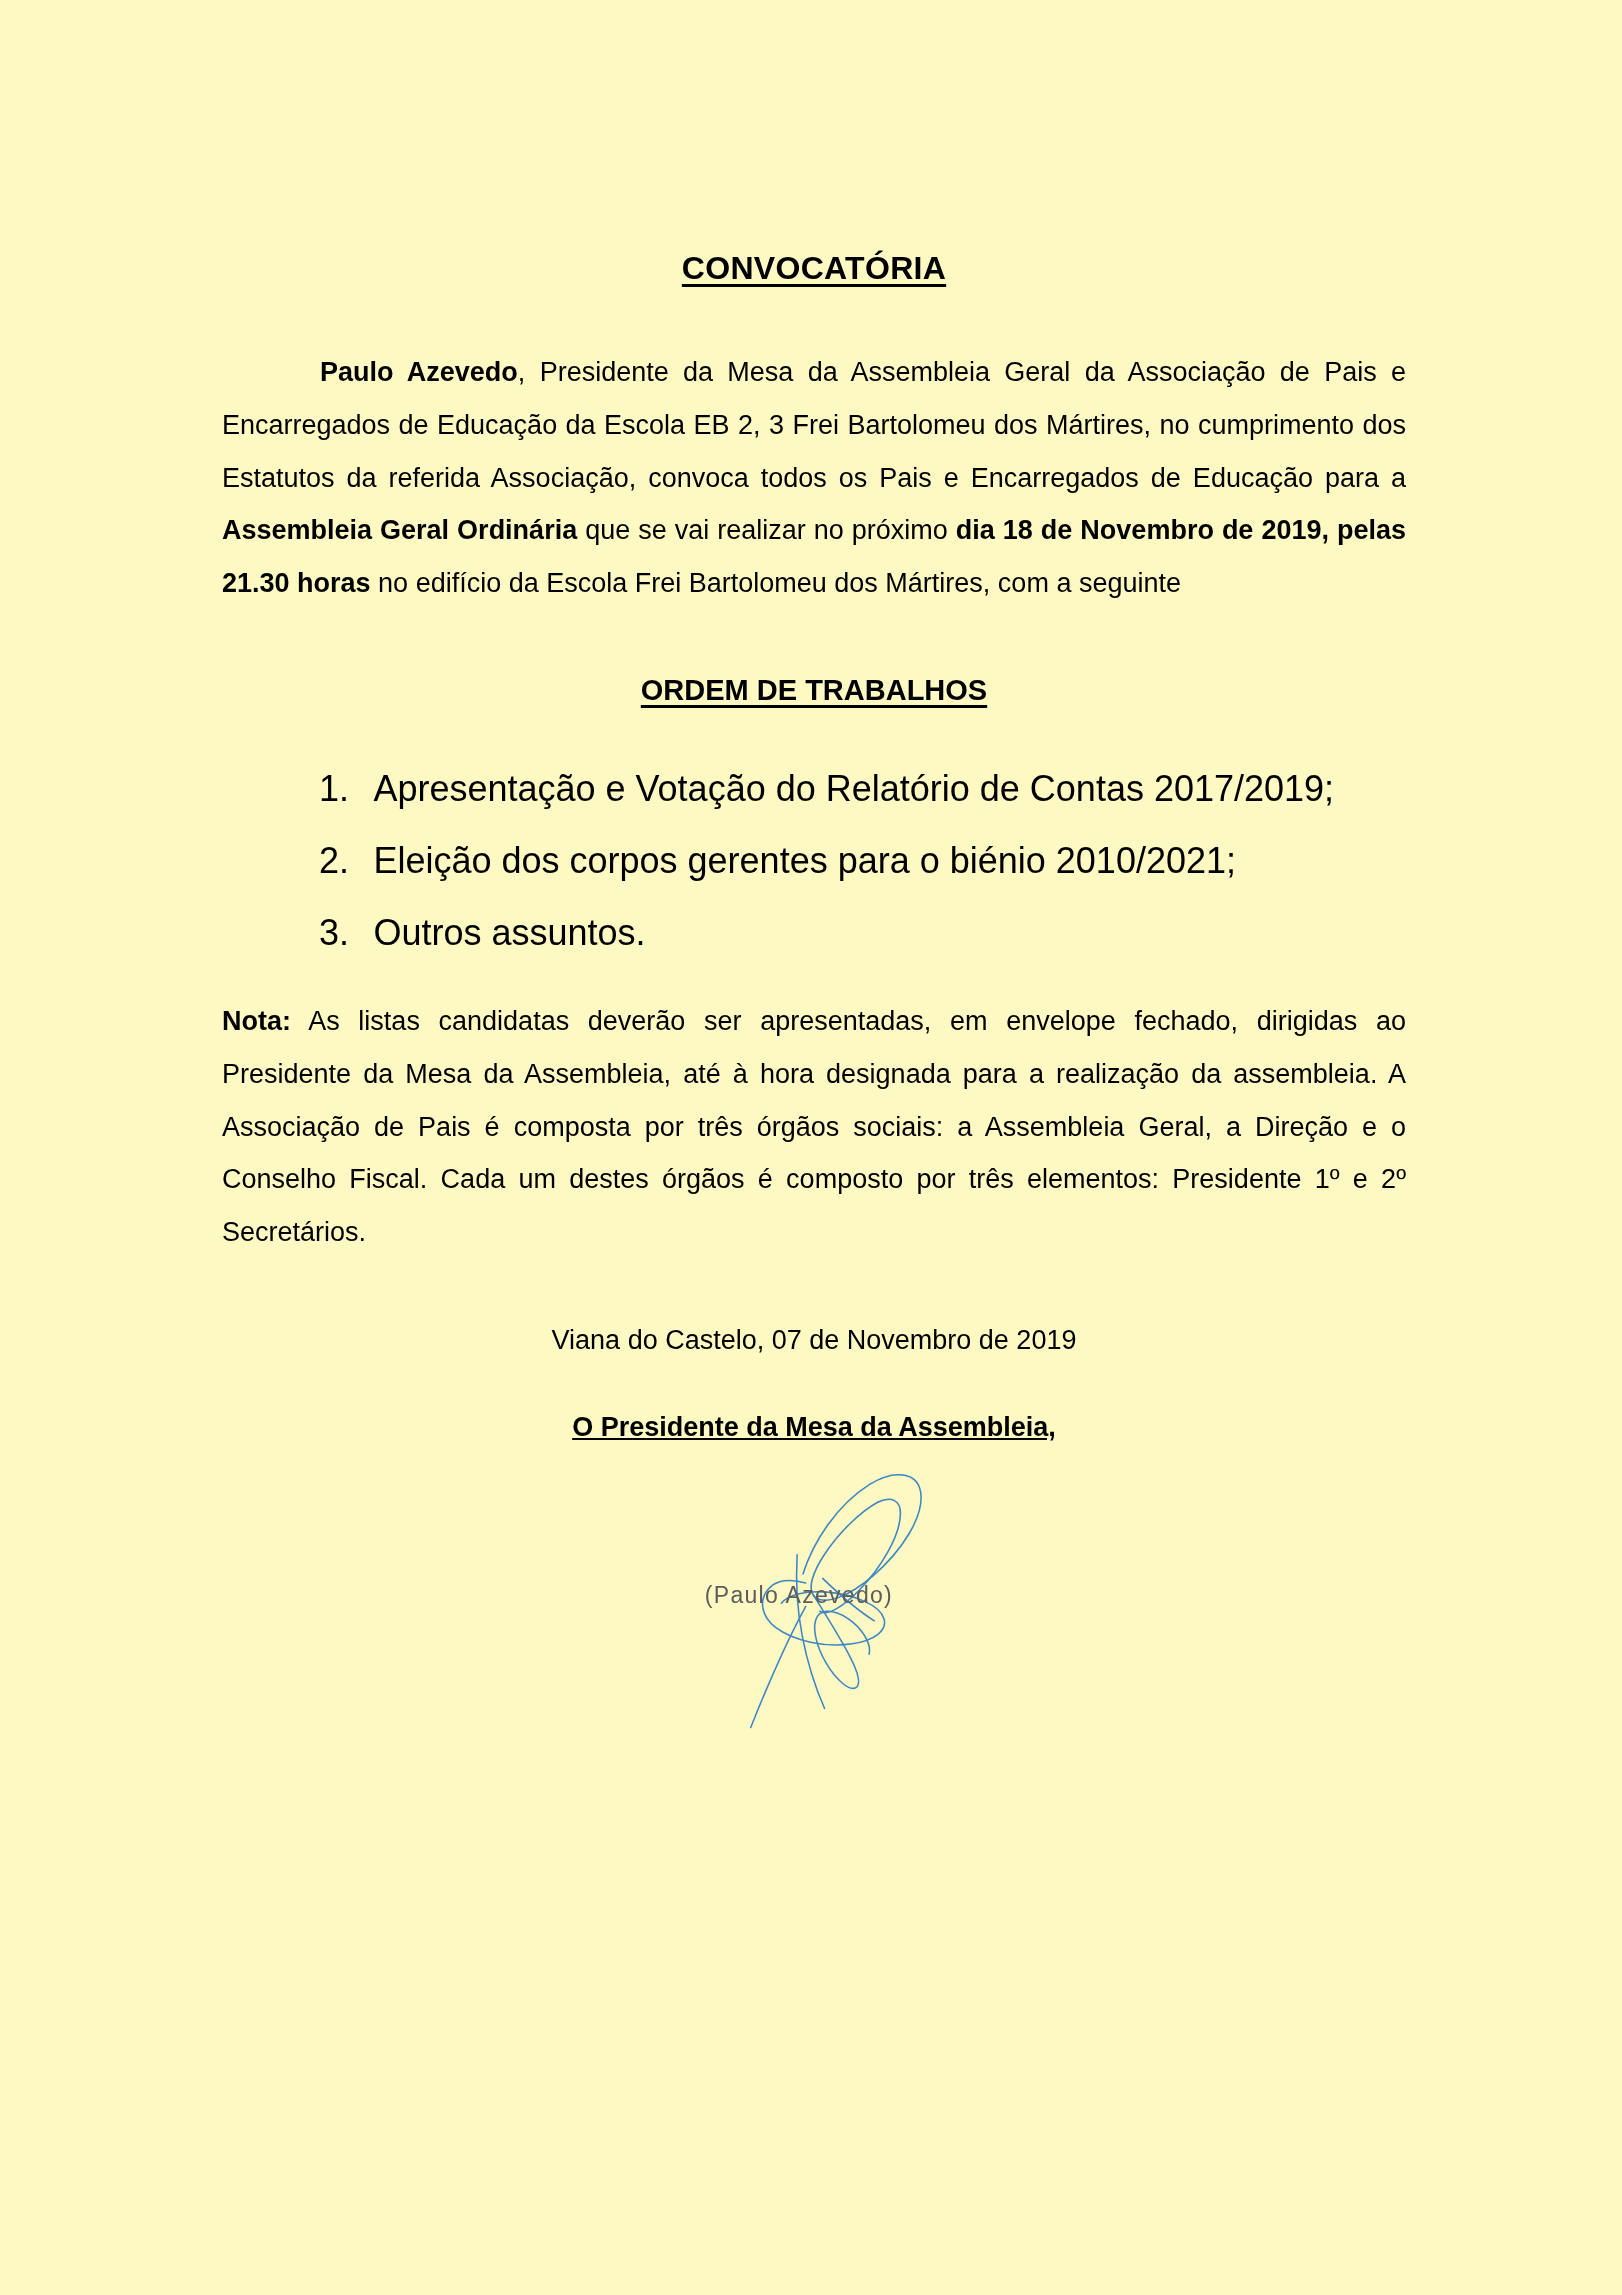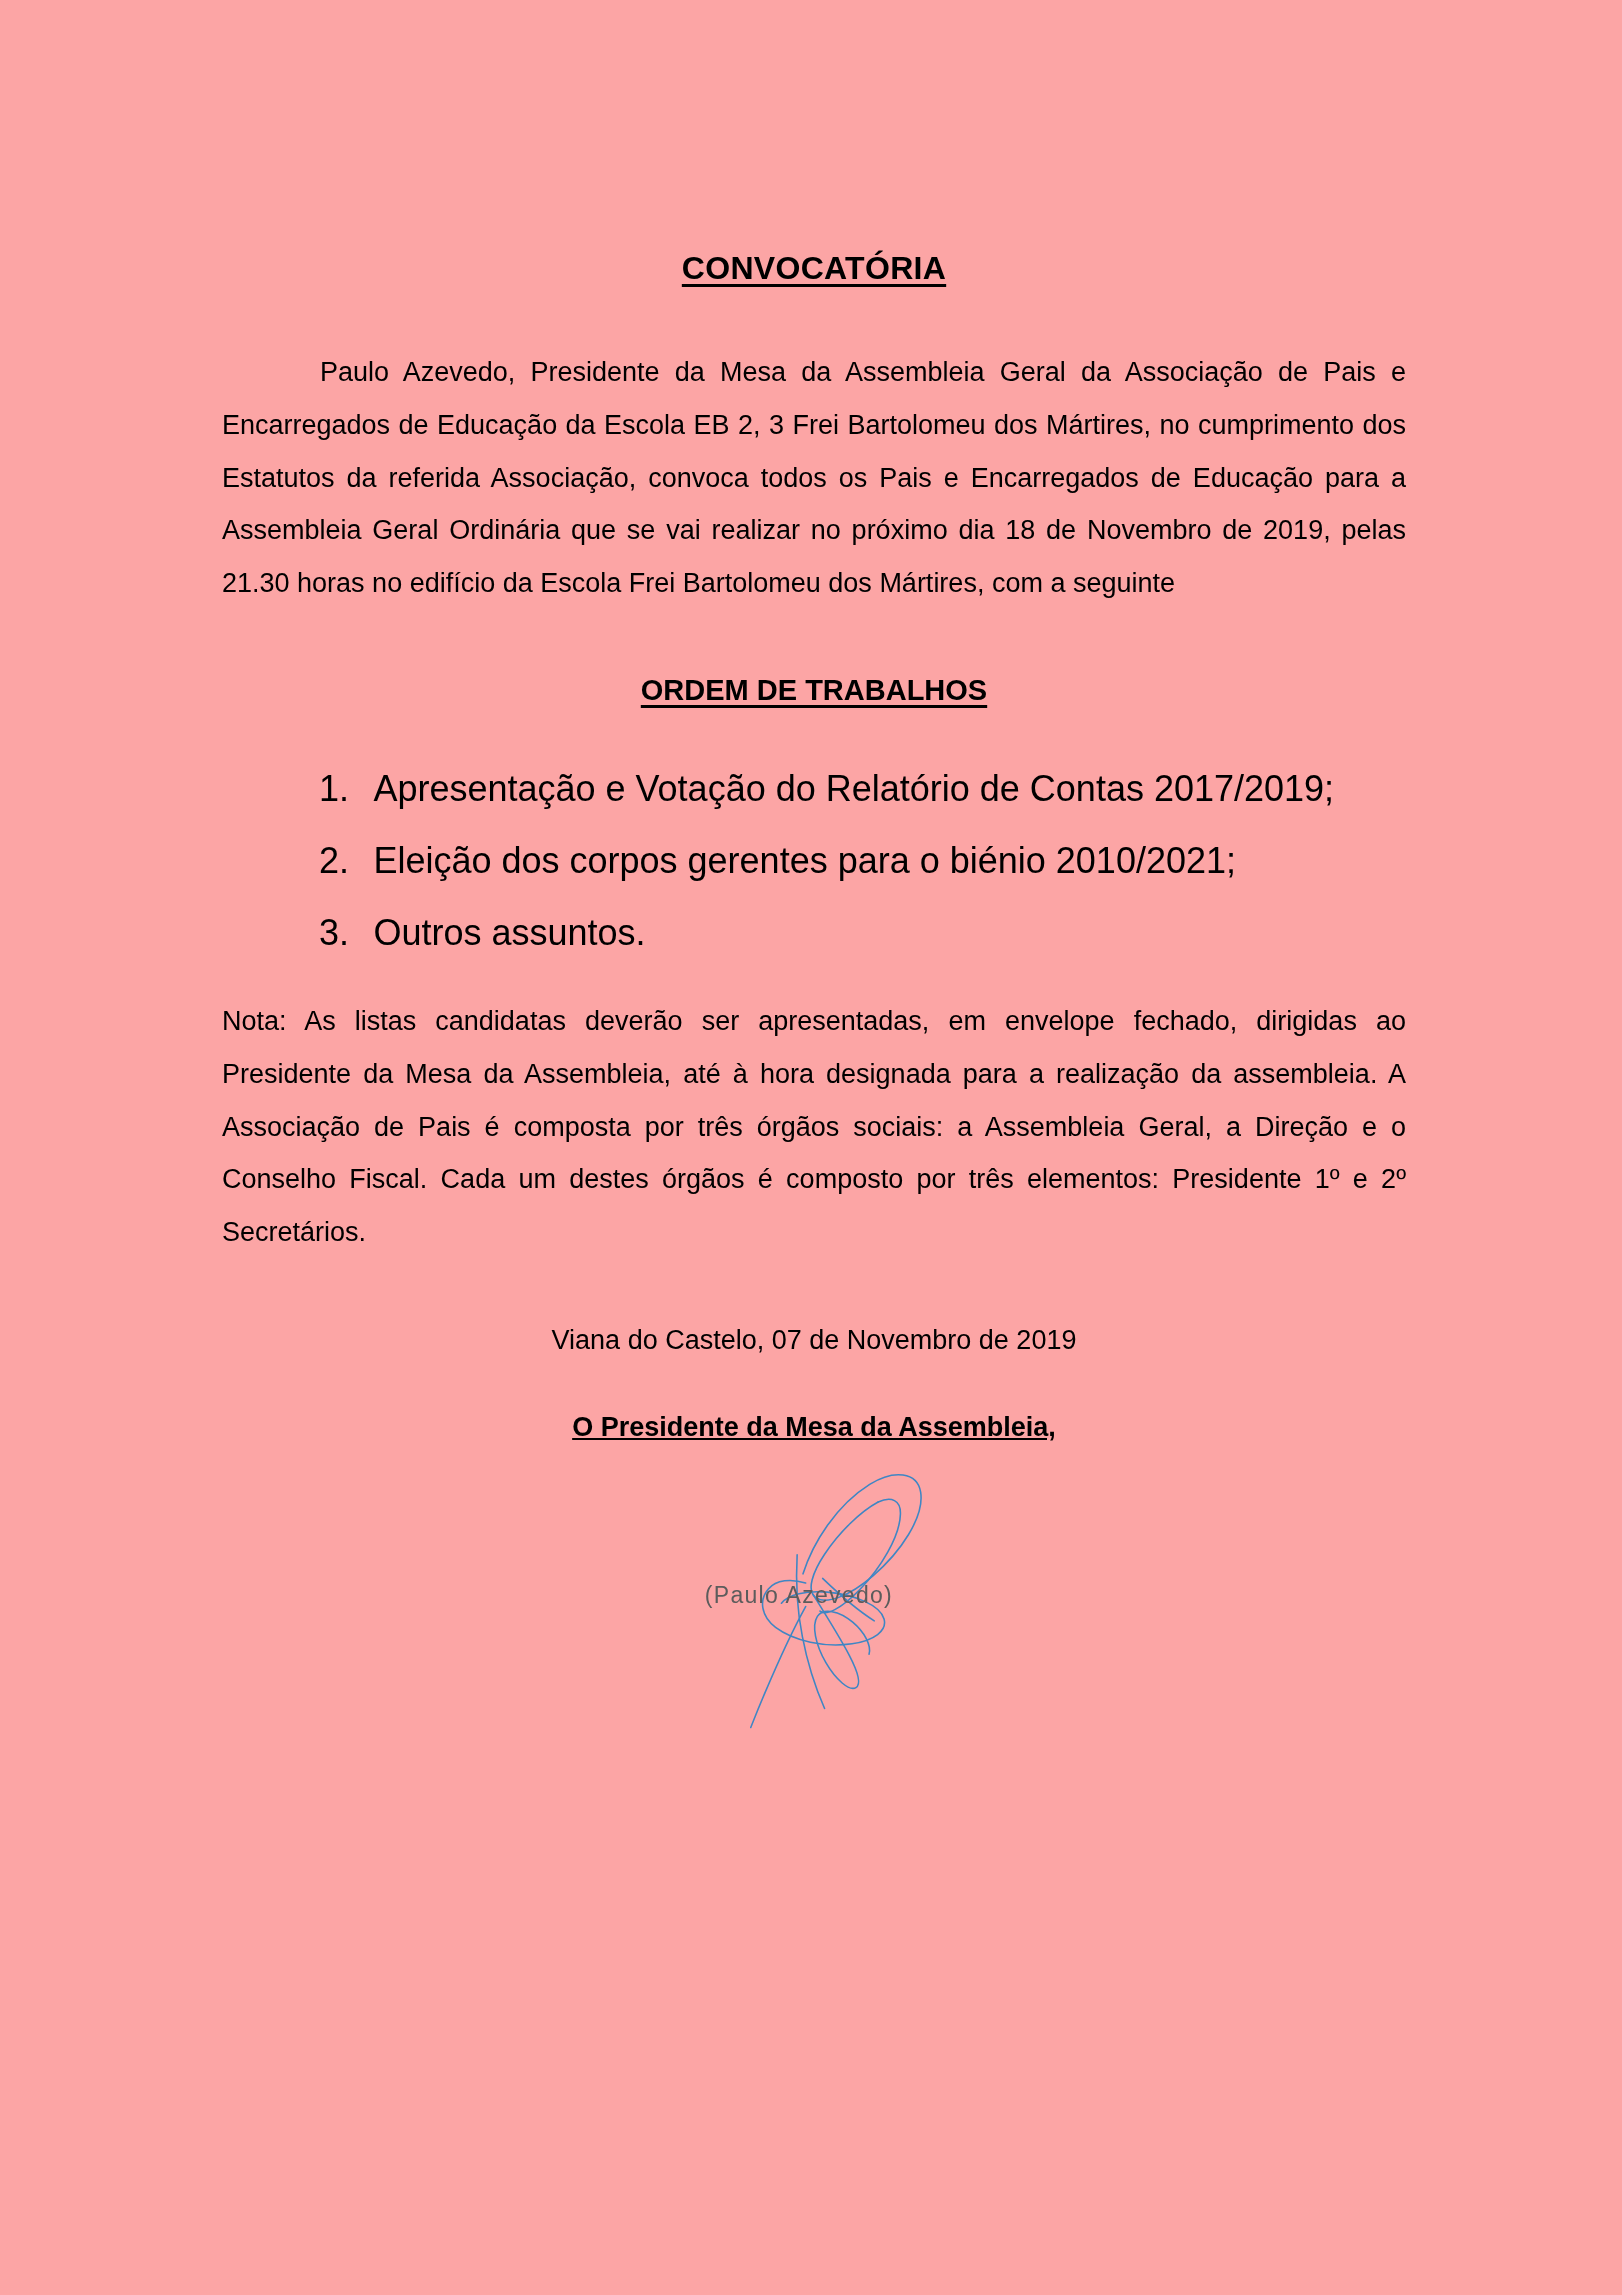--- a/index.html
+++ b/index.html
@@ -9,21 +9,21 @@
     background: #ffffff;
   }
   body {
     font-family: "Liberation Sans", sans-serif;
     color: #000000;
   }
   .page {
     position: relative;
     width: 1622px;
     height: 2295px;
-    background: #fca5a5;
+    background: #fef9c3;
     margin: 0 auto;
     box-sizing: border-box;
     padding: 8px;
     overflow: hidden;
   }
   .content {
     position: absolute;
     left: 222px;
     top: 249px;
     width: 1184px;
@@ -59,21 +59,21 @@
     font-size: 27px;
     line-height: 1.95;
     text-align: justify;
     text-justify: inter-word;
     margin: 0 0 34px 0;
     hyphens: none;
   }
   p.body-par.indent {
     text-indent: 98px;
   }
-  b, strong { font-weight: normal; }
+  b, strong { font-weight: bold; }
   
   ol.agenda {
     font-size: 36px;
     line-height: 1.78;
     margin: 0 0 30px 0;
     padding-left: 137px;
     list-style-position: outside;
   }
   ol.agenda li {
     padding-left: 14.4px;

